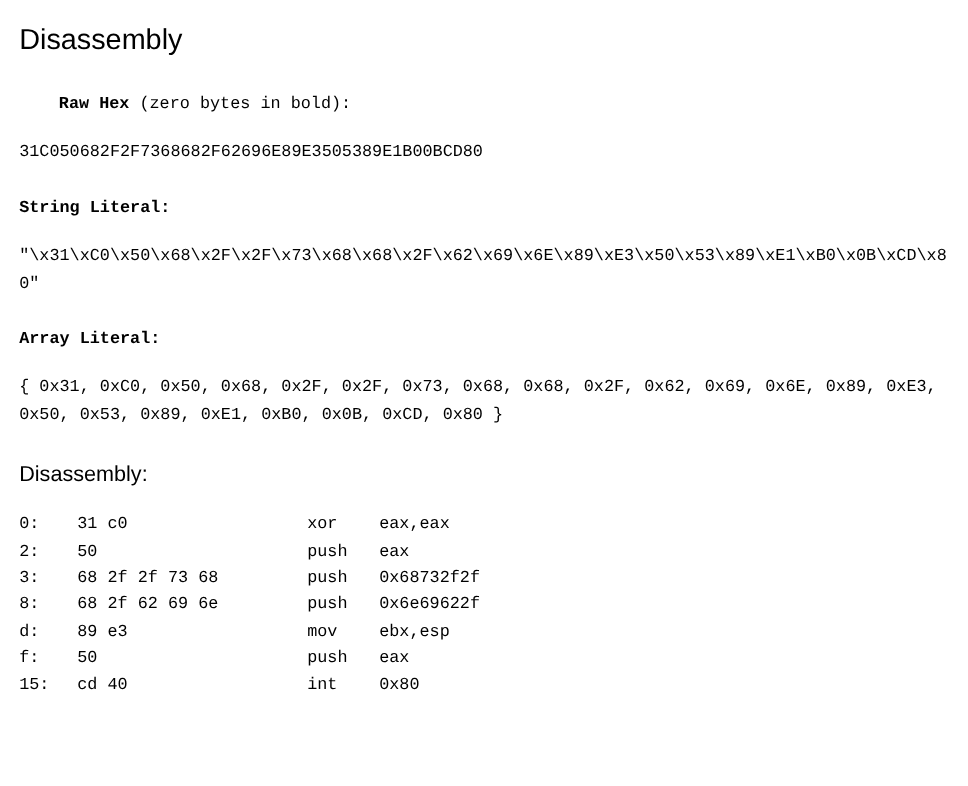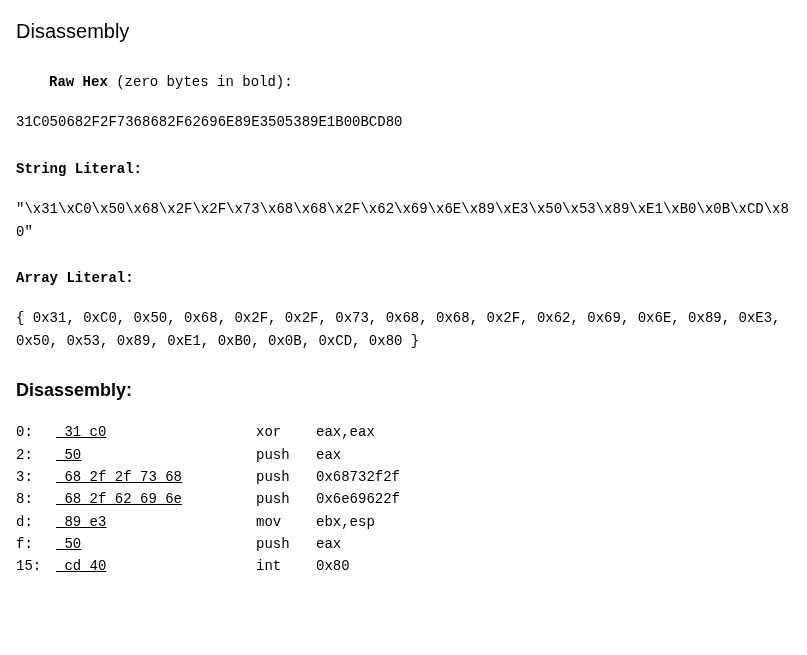--- a/index.html
+++ b/index.html
@@ -6,27 +6,27 @@
     margin: 0;
     padding: 20px 16px;
     font-family: Arial, Helvetica, sans-serif;
     font-size: 14px;
     color: #000;
     background: #fff;
     width: 807px;
     box-sizing: border-box;
   }
   h2.main-title {
-    font-size: 20px;
+    font-size: 24px;
     font-weight: normal;
     margin: 0 0 28px 0;
   }
   h3.sub-title {
     font-size: 18px;
-    font-weight: bold;
+    font-weight: normal;
     margin: 28px 0 20px 0;
   }
   .mono {
     font-family: "Courier New", Courier, monospace;
     font-size: 14px;
     line-height: 1.6;
   }
   .label-line {
     margin: 0 0 18px 0;
     padding-left: 33px;
@@ -52,21 +52,21 @@
     font-size: 14px;
     line-height: 1.6;
     border-collapse: collapse;
   }
   .disasm-table td {
     padding: 0;
     vertical-align: top;
     white-space: pre;
   }
   .col-offset { width: 40px; }
-  .col-bytes  { width: 200px; text-decoration: underline; }
+  .col-bytes  { width: 200px; }
   .col-mnemonic { width: 60px; }
   .col-operands { }
 </style>
 </head>
 <body>
 
 <h2 class="main-title">Disassembly</h2>
 
 <p class="mono label-line">
   <span class="label">Raw Hex</span><span> (zero bytes in bold):</span>

